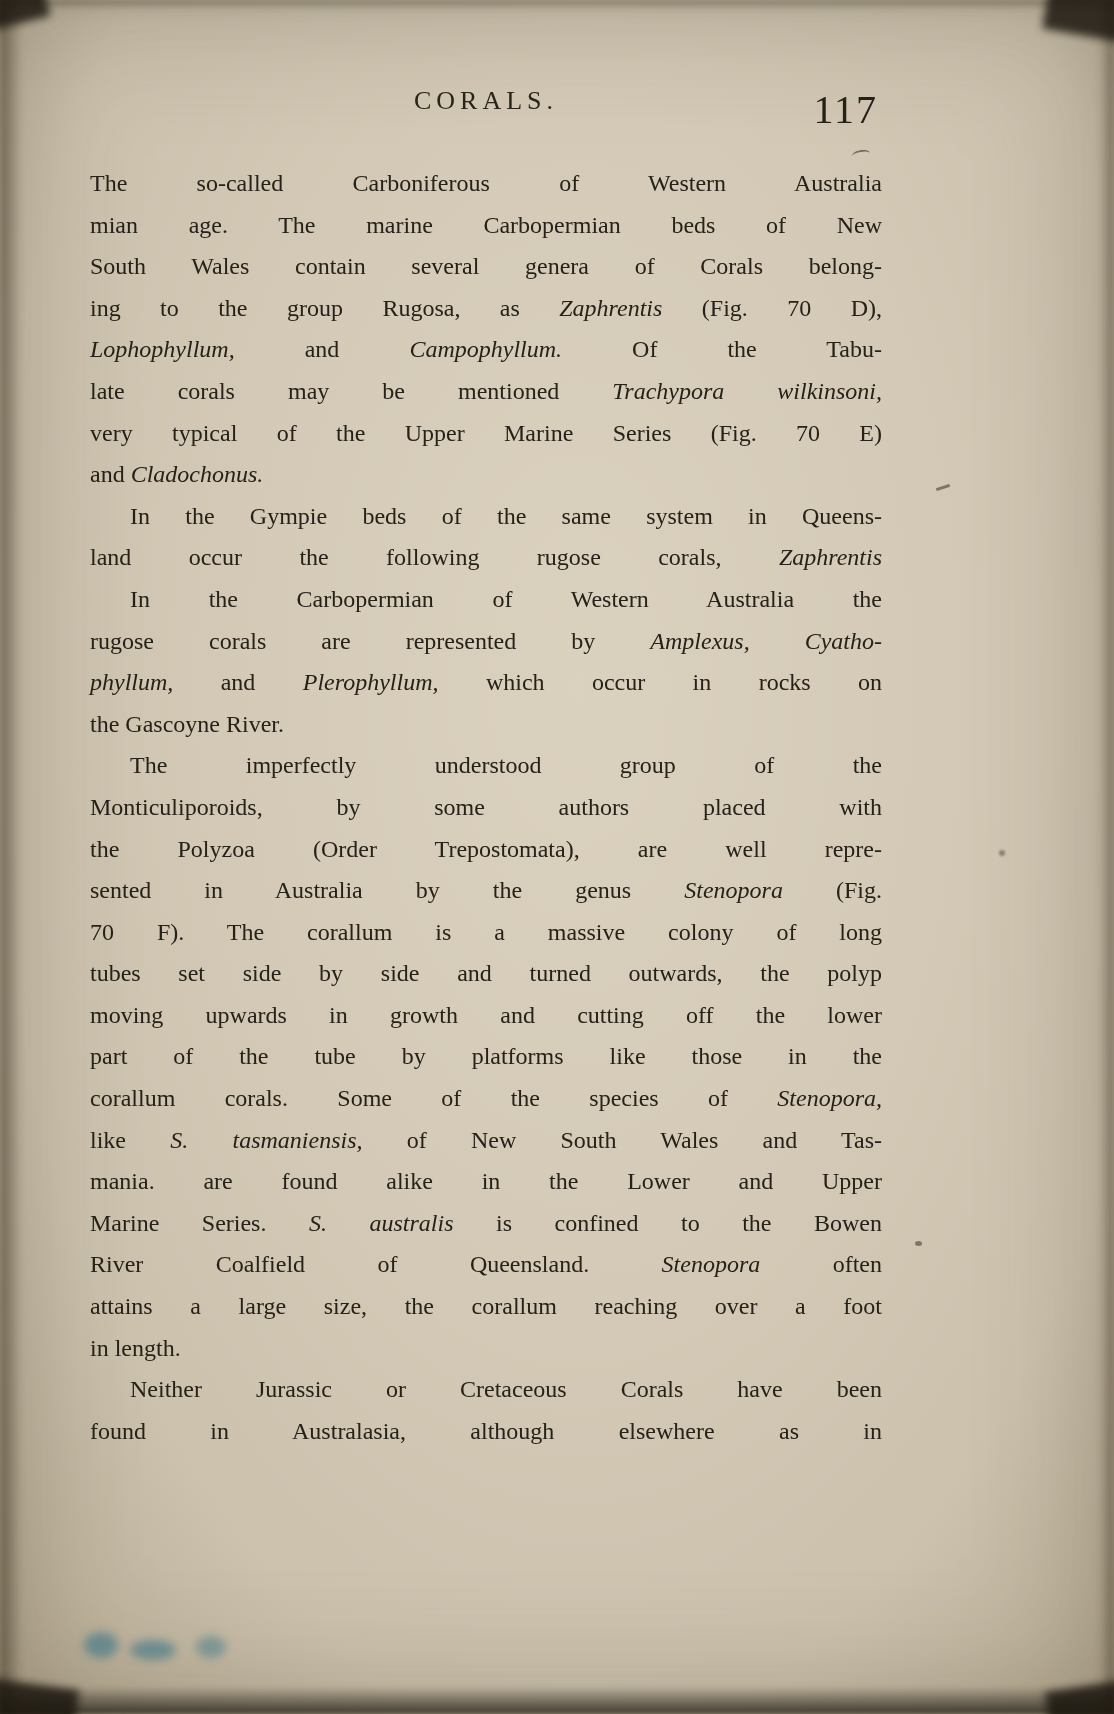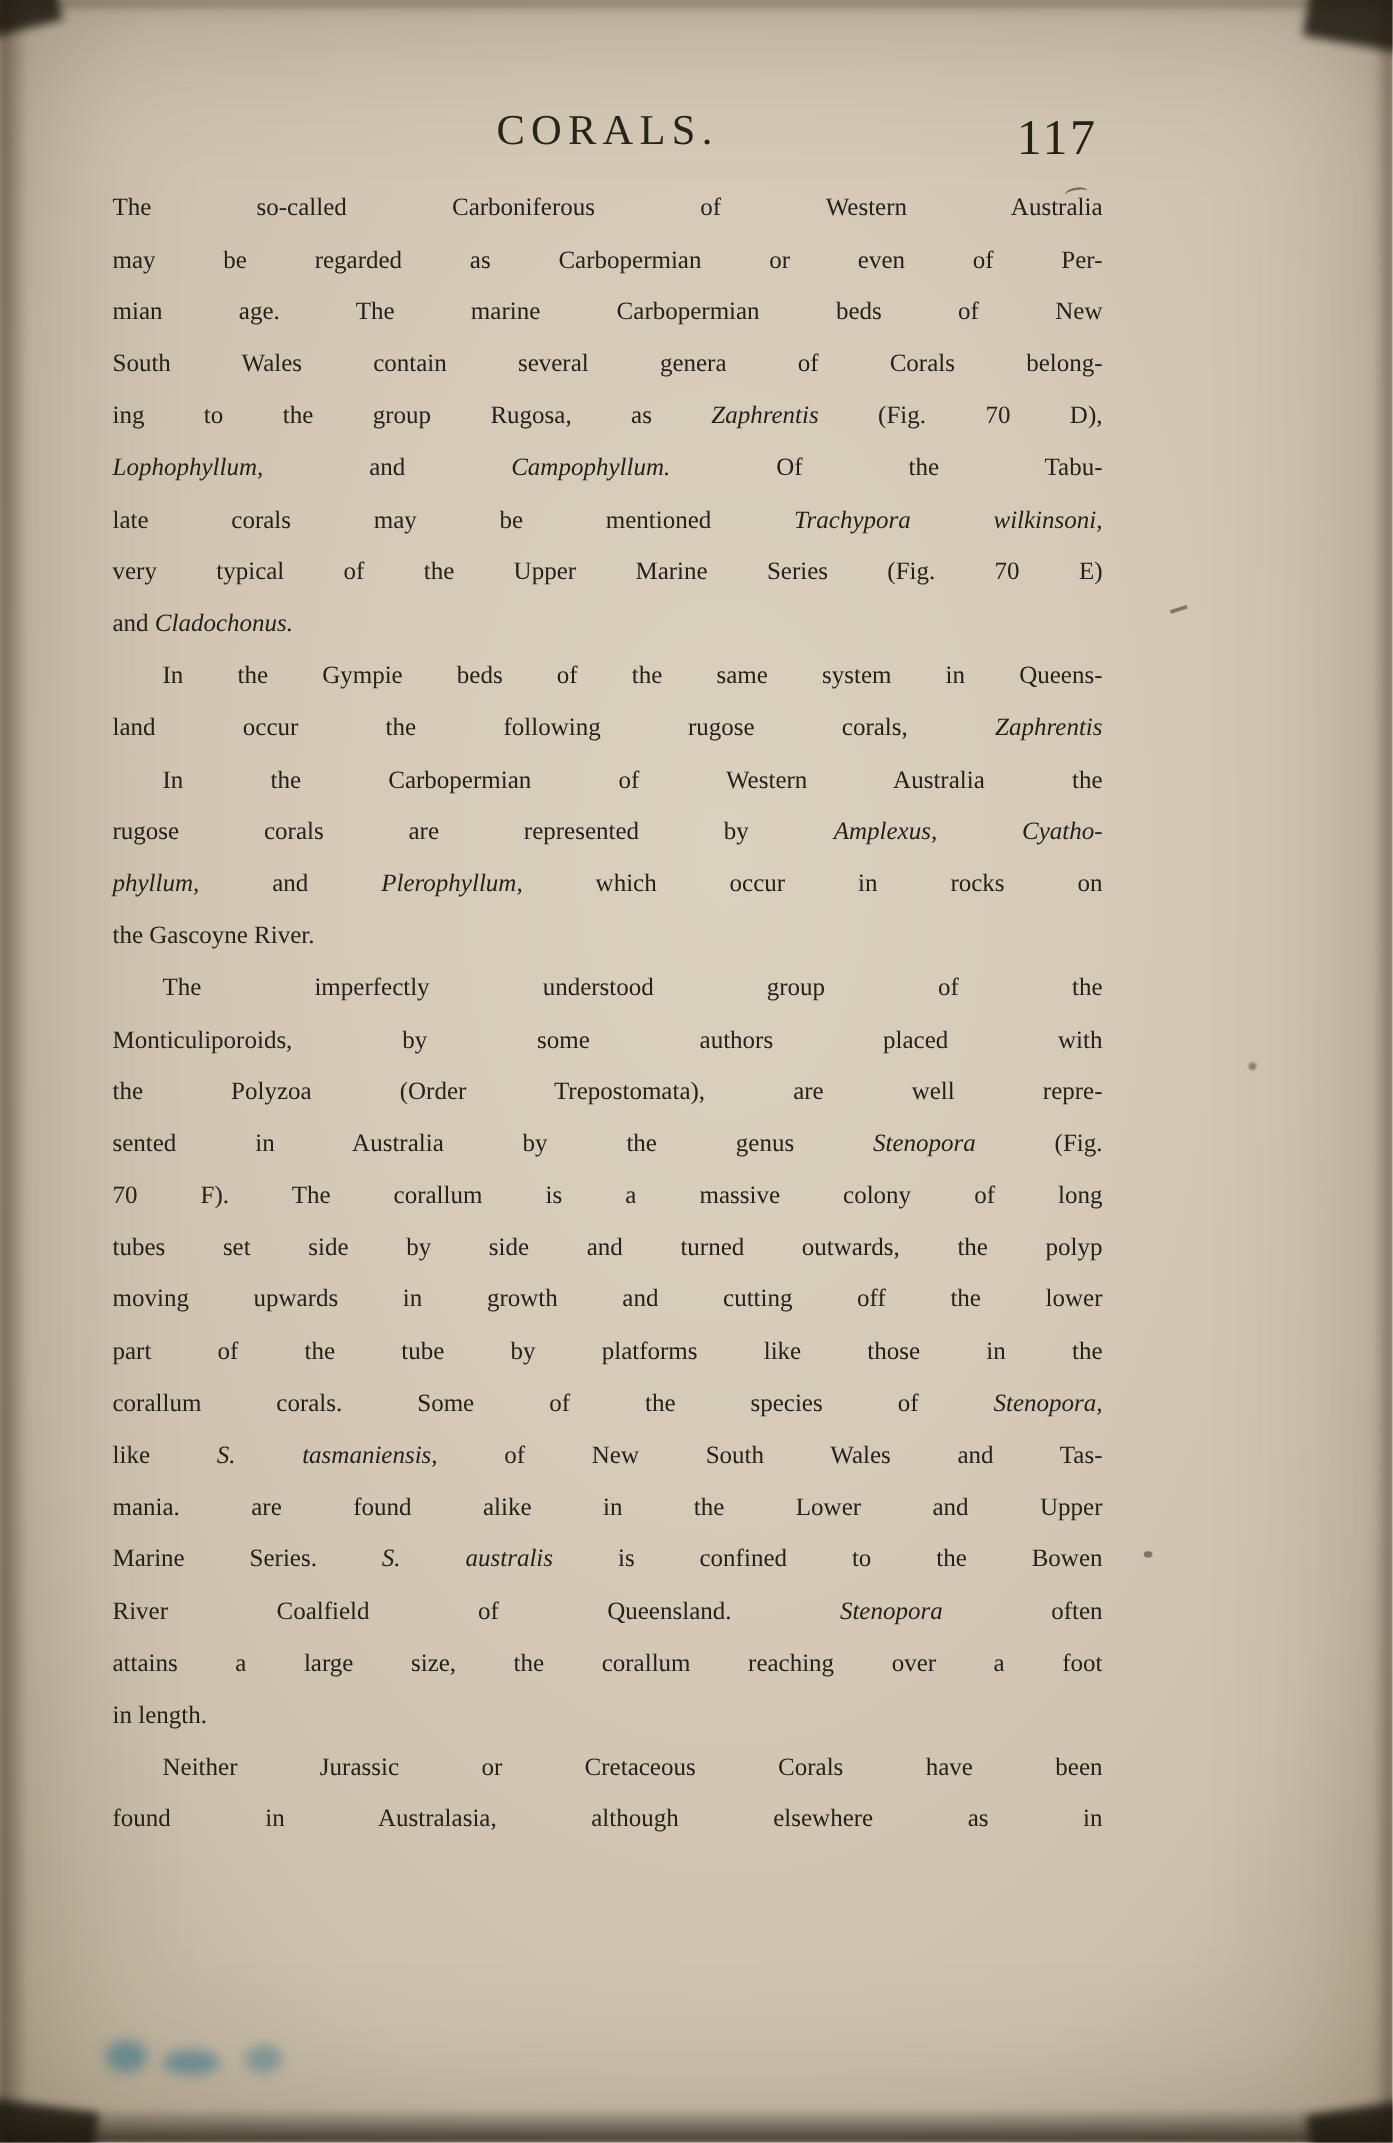--- a/index.html
+++ b/index.html
@@ -6,24 +6,24 @@
   html,body { width:1114px; height:1714px; overflow:hidden; }
   body {
     position:relative;
     font-family:"Liberation Serif","DejaVu Serif",serif;
     color:#262219;
     background:radial-gradient(ellipse at 52% 40%, #dbd1bf 0%, #d4cab7 40%, #cbc1ad 72%, #b3a78f 100%);
   }
   .page { position:absolute; inset:0; padding:86px 232px 0 90px; }
 
   .header { position:relative; height:46px; }
-  .title  { text-align:center; font-size:34px; letter-spacing:5px; color:#2a2519; }
+  .title  { text-align:center; font-size:26px; letter-spacing:5px; color:#2a2519; }
   .pagenum{ position:absolute; right:4px; top:0; font-size:40px; letter-spacing:2px; }
 
-  .body-text { margin-top:14px; font-size:20px; line-height:41.6px; }
+  .body-text { margin-top:31px; font-size:24px; line-height:41.6px; }
   .paragraph { margin:0; }
   .line { text-align:left; }
   .line.j { text-align:justify; text-align-last:justify; }
   .line.indent { text-indent:40px; }
   em { }
 
   
   .vignette { position:absolute; inset:0; pointer-events:none;
     box-shadow: inset 0 0 130px rgba(74,62,40,.34), inset 0 0 22px rgba(60,48,30,.22); }
   .edge-left { position:absolute; left:0; top:0; bottom:0; width:22px;
@@ -61,21 +61,20 @@
 <body>
 
 <div class="page">
   <div class="header">
     <div class="title">CORALS.</div>
     <div class="pagenum">117</div>
   </div>
   <div class="body-text" id="page-body">
       <div class="paragraph">
         <div class="line j"><span>The so-called Carboniferous of Western Australia</span></div>
-        <div class="line j"><span>may be regarded as Carbopermian or even of Per-</span></div>
         <div class="line j"><span>mian age. The marine Carbopermian beds of New</span></div>
         <div class="line j"><span>South Wales contain several genera of Corals belong-</span></div>
         <div class="line j"><span>ing to the group Rugosa, as </span><em>Zaphrentis</em><span> (Fig. 70 D),</span></div>
         <div class="line j"><em>Lophophyllum,</em><span> and </span><em>Campophyllum.</em><span> Of the Tabu-</span></div>
         <div class="line j"><span>late corals may be mentioned </span><em>Trachypora wilkinsoni,</em></div>
         <div class="line j"><span>very typical of the Upper Marine Series (Fig. 70 E)</span></div>
         <div class="line"><span>and </span><em>Cladochonus.</em></div>
       </div>
       <div class="paragraph">
         <div class="line j indent"><span>In the Gympie beds of the same system in Queens-</span></div>

